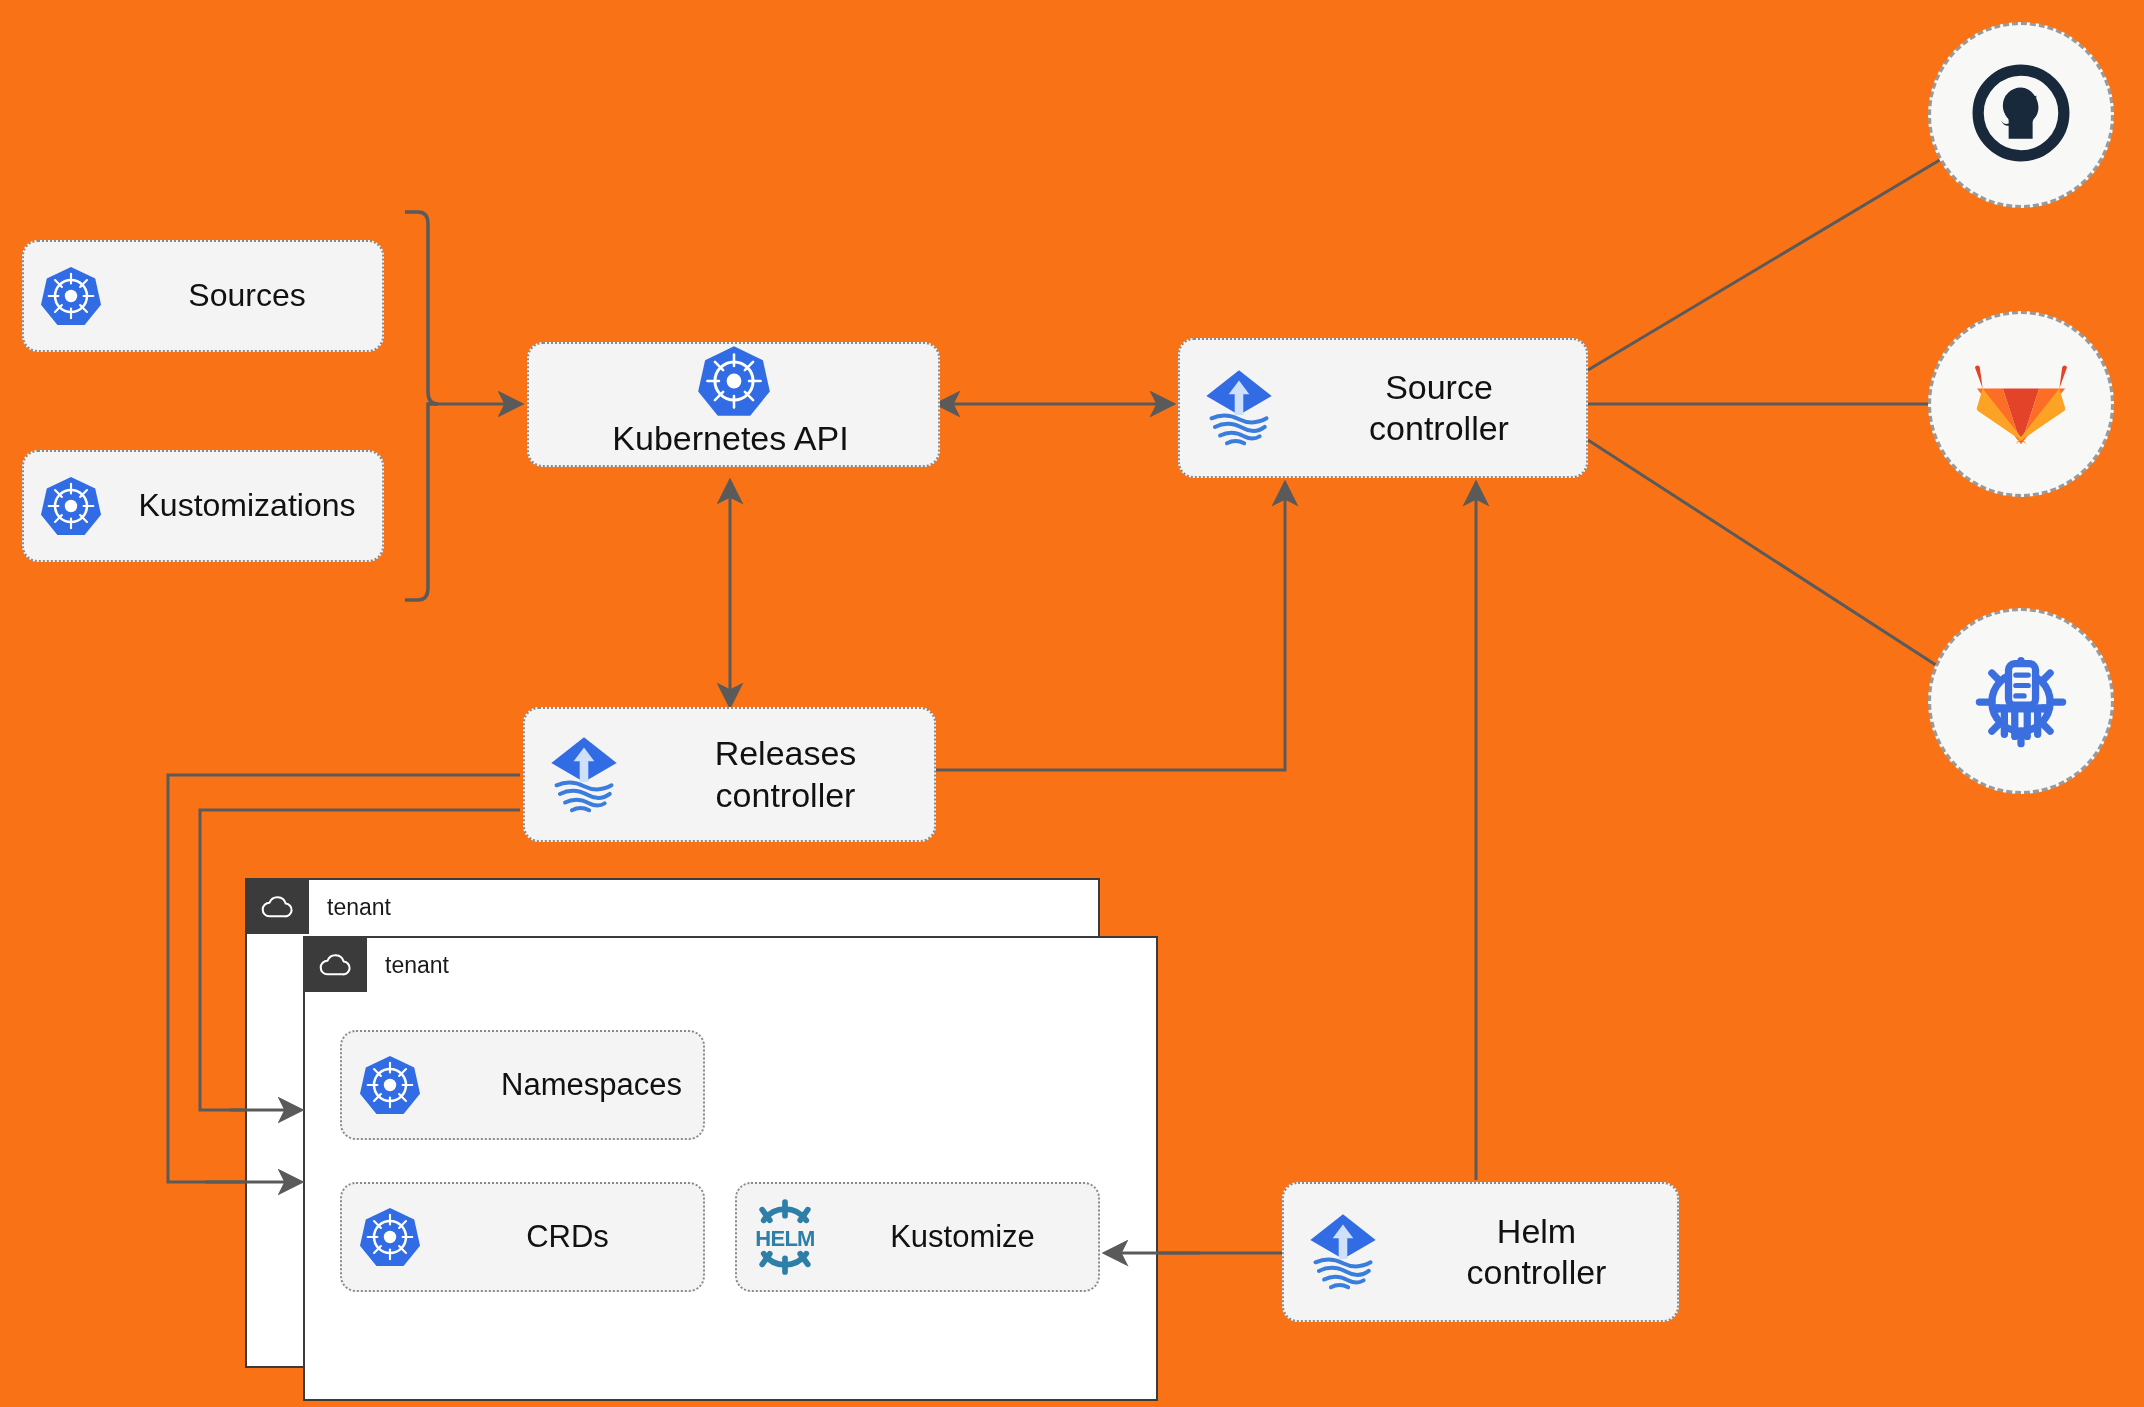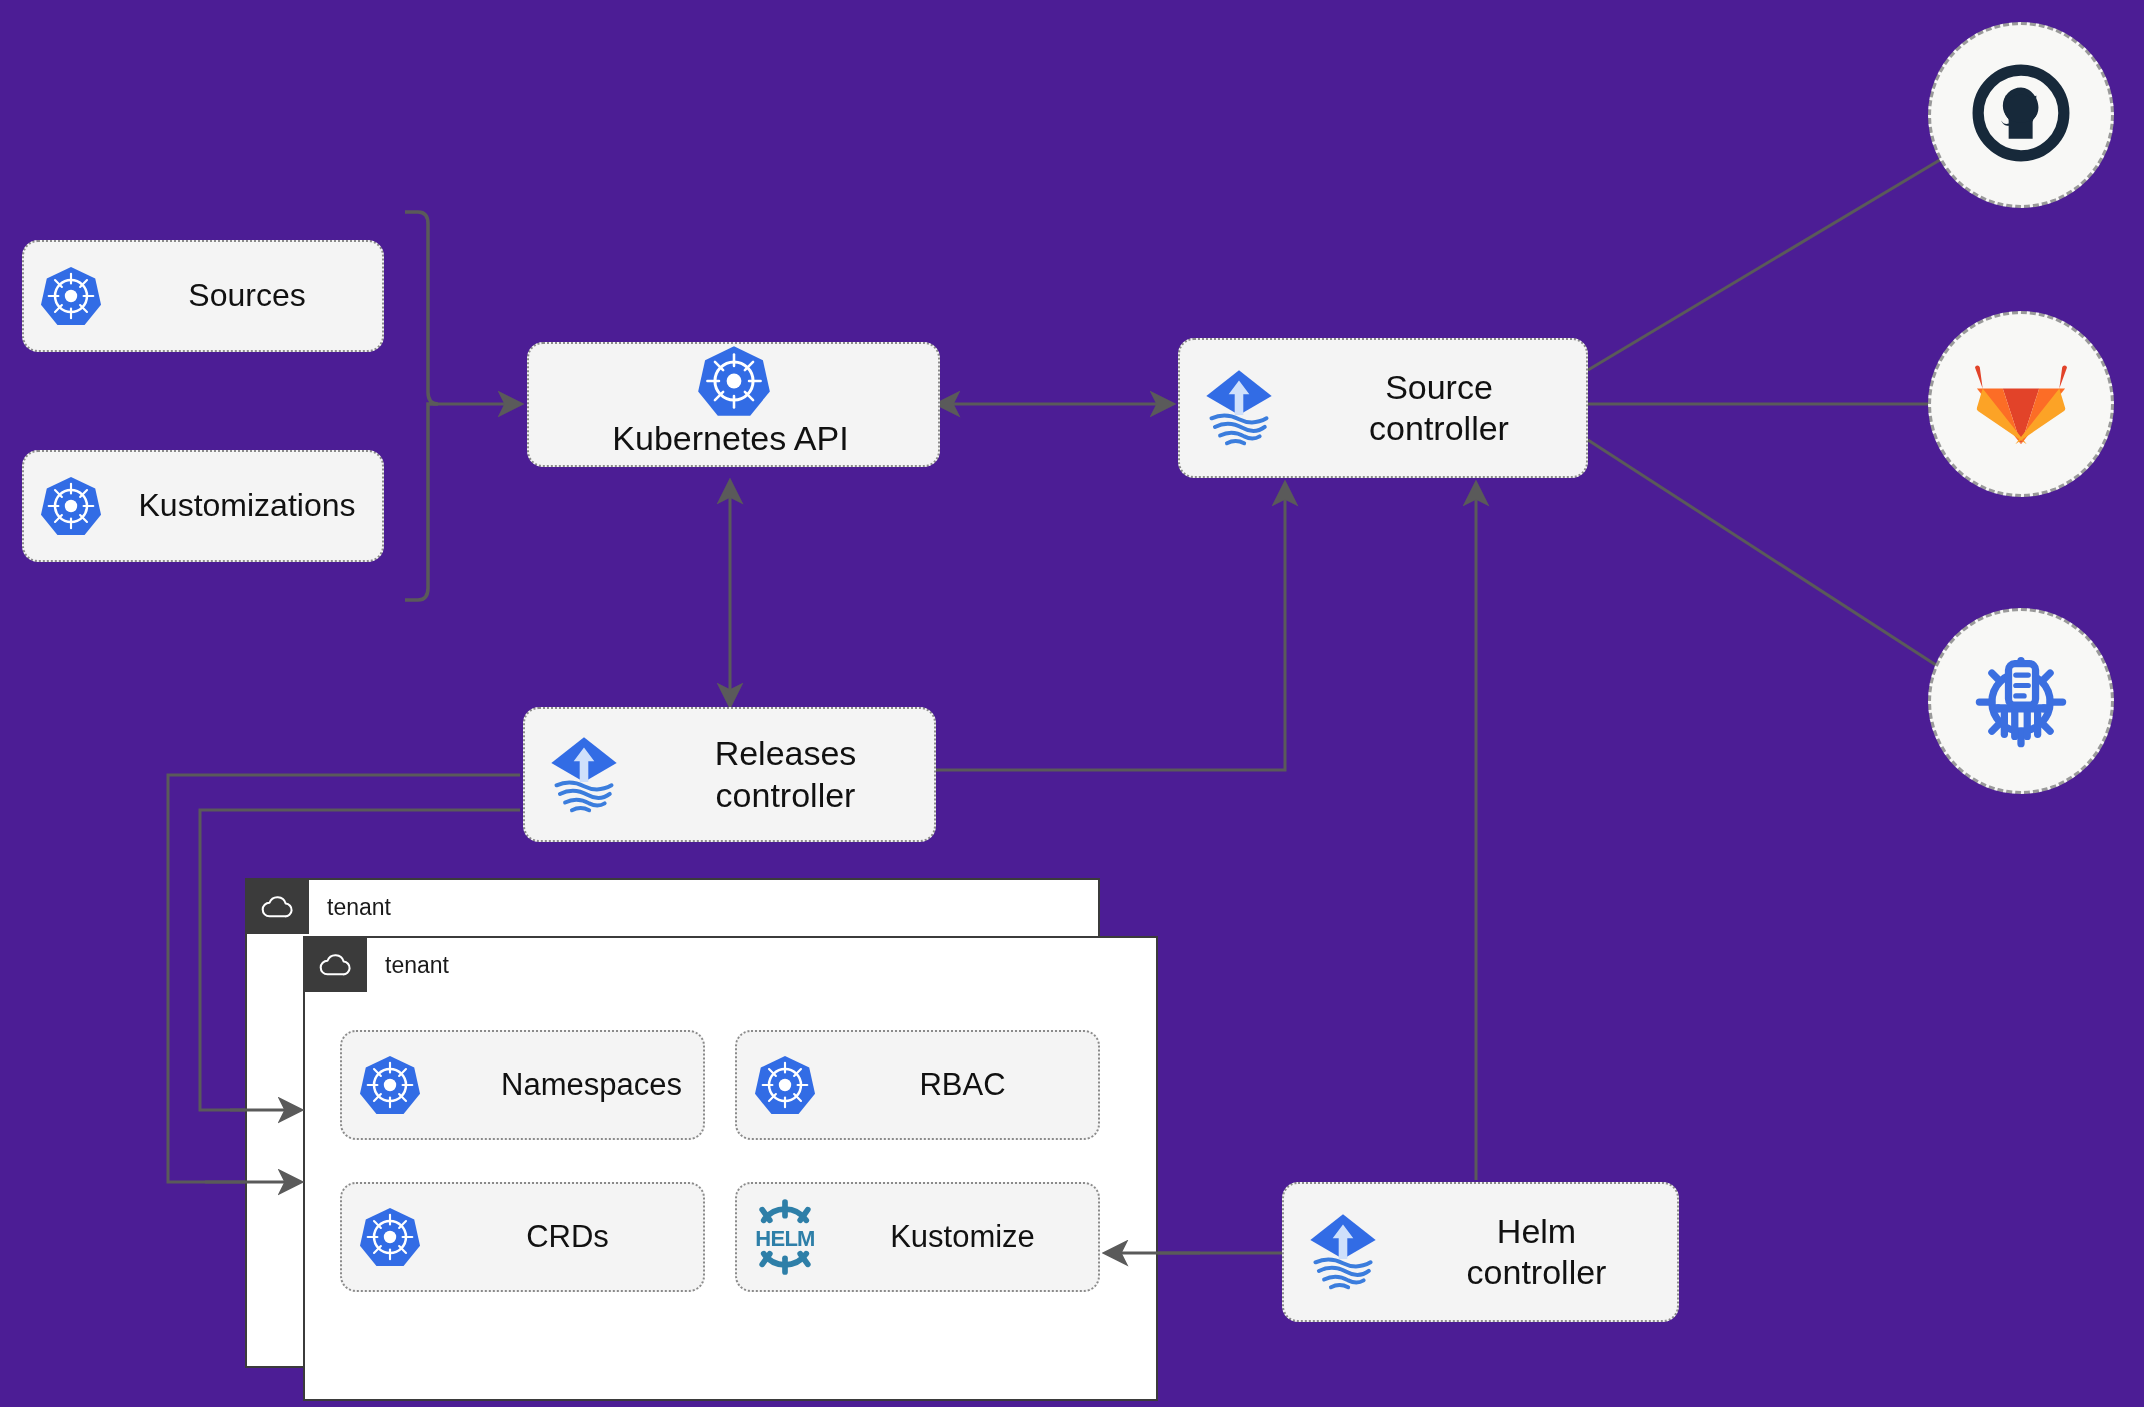--- a/index.html
+++ b/index.html
@@ -1,17 +1,17 @@
 <!DOCTYPE html>
 <html><head>
 <meta charset="utf-8">
 <style>
   html,body{margin:0;padding:0;background:#ffffff;}
   body{font-family:"Liberation Sans",sans-serif;}
-  #canvas{position:relative;width:2144px;height:1407px;background:#4c1d95;overflow:hidden;}
+  #canvas{position:relative;width:2144px;height:1407px;background:#f97316;overflow:hidden;}
 
   
   .node{
     position:absolute;
     background:#f4f4f4;
     border:2.5px dotted #8a8a8a;
     border-radius:16px;
     display:flex;
     align-items:center;
     box-sizing:border-box;
@@ -316,40 +316,20 @@
           <line x1="15.5" y1="15.5" x2="22.6" y2="22.6"></line>
             <line x1="41.4" y1="41.4" x2="48.5" y2="48.5"></line>
           <line x1="48.5" y1="15.5" x2="41.4" y2="22.6"></line>
             <line x1="22.6" y1="41.4" x2="15.5" y2="48.5"></line>
         </g>
       </svg>
     </span>
     <span class="lbl" style="font-size:31px;">Namespaces</span>
   </div>
 
-  <div class="node" style="left:735px;top:1030px;width:365px;height:110px;">
-    <span class="ico" style="width:96px;">
-      <svg width="62" height="62" viewBox="0 0 64 64">
-        <path d="M32 2 L57 14 L63 41 L46 62 H18 L1 41 L7 14 Z" fill="#326CE5"></path>
-        <g fill="#fff" stroke="#fff" stroke-width="2.2" stroke-linecap="round">
-          <circle cx="32" cy="32" r="6.4" fill="#fff" stroke="none"></circle>
-          <circle cx="32" cy="32" r="16.5" fill="none" stroke-width="2.6"></circle>
-          <line x1="32" y1="9" x2="32" y2="19"></line>
-            <line x1="32" y1="45" x2="32" y2="55"></line>
-          <line x1="9" y1="32" x2="19" y2="32"></line>
-            <line x1="45" y1="32" x2="55" y2="32"></line>
-          <line x1="15.5" y1="15.5" x2="22.6" y2="22.6"></line>
-            <line x1="41.4" y1="41.4" x2="48.5" y2="48.5"></line>
-          <line x1="48.5" y1="15.5" x2="41.4" y2="22.6"></line>
-            <line x1="22.6" y1="41.4" x2="15.5" y2="48.5"></line>
-        </g>
-      </svg>
-    </span>
-    <span class="lbl" style="font-size:31px;">RBAC</span>
-  </div>
 
   <div class="node" style="left:340px;top:1182px;width:365px;height:110px;">
     <span class="ico" style="width:96px;">
       <svg width="62" height="62" viewBox="0 0 64 64">
         <path d="M32 2 L57 14 L63 41 L46 62 H18 L1 41 L7 14 Z" fill="#326CE5"></path>
         <g fill="#fff" stroke="#fff" stroke-width="2.2" stroke-linecap="round">
           <circle cx="32" cy="32" r="6.4" fill="#fff" stroke="none"></circle>
           <circle cx="32" cy="32" r="16.5" fill="none" stroke-width="2.6"></circle>
           <line x1="32" y1="9" x2="32" y2="19"></line>
             <line x1="32" y1="45" x2="32" y2="55"></line>

